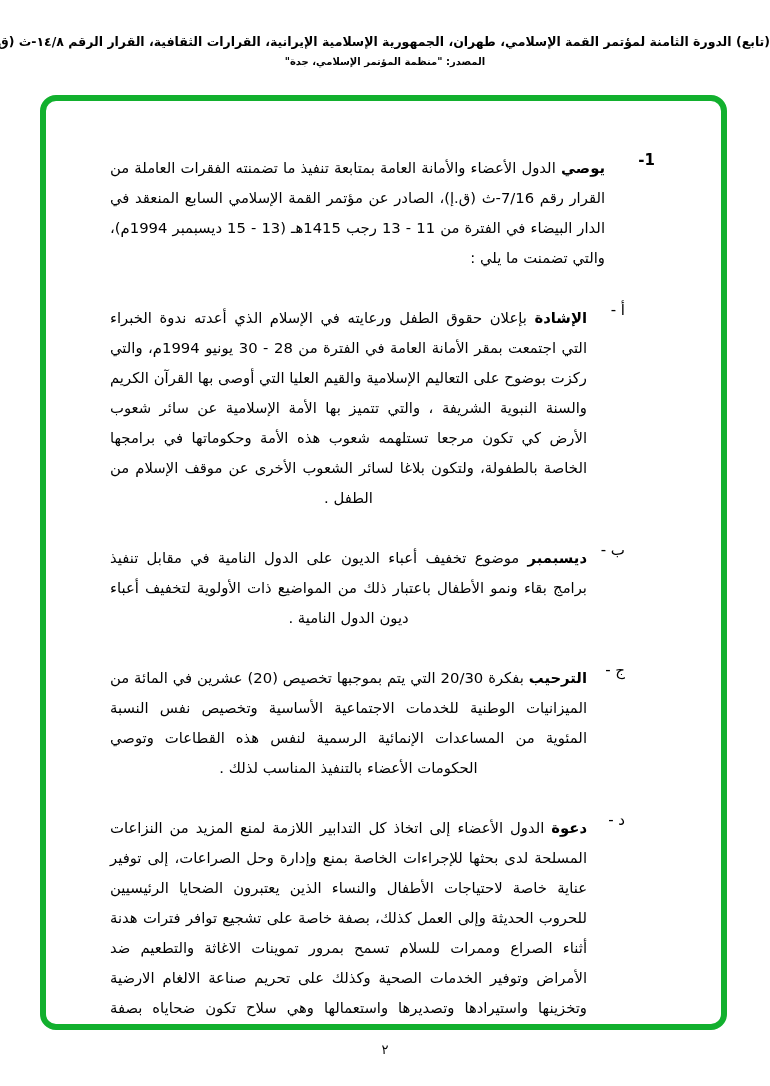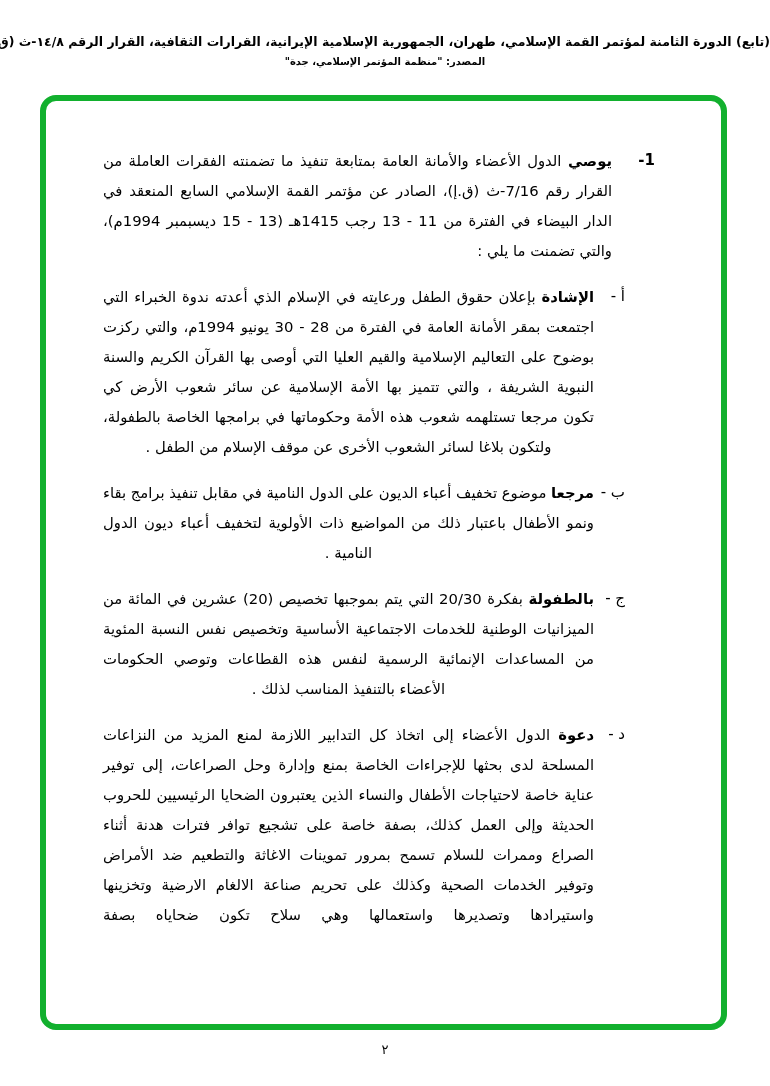--- a/index.html
+++ b/index.html
@@ -61,21 +61,21 @@
   }
   .item.sub {
     margin-right: 30px;
   }
   .item.sub .marker {
     flex: 0 0 30px;
     font-weight: normal;
   }
   .item .text {
     flex: 1;
-    margin: 1px;
+    margin: 8px;
     font-size: 14.8px;
     line-height: 30px;
     text-align: justify;
     text-justify: inter-word;
   }
   .item .lead {
     font-weight: bold;
   }
   .item.last-center .text { text-align-last: center; }
   .item.last-justify .text { text-align-last: justify; }
@@ -106,26 +106,26 @@
     <p class="text"><b class="lead">يوصي</b><span class="rest"> الدول الأعضاء والأمانة العامة بمتابعة تنفيذ ما تضمنته الفقرات العاملة من القرار رقم 7/16-ث (ق.إ)، الصادر عن مؤتمر القمة الإسلامي السابع المنعقد في الدار البيضاء في الفترة من 11 - 13 رجب 1415هـ (13 - 15 ديسبمبر 1994م)، والتي تضمنت ما يلي :</span></p>
   </div>
 
   <div class="item sub last-center">
     <span class="marker">أ -</span>
     <p class="text"><b class="lead">الإشادة</b><span class="rest"> بإعلان حقوق الطفل ورعايته في الإسلام الذي أعدته ندوة الخبراء التي اجتمعت بمقر الأمانة العامة في الفترة من 28 - 30 يونيو 1994م، والتي ركزت بوضوح على التعاليم الإسلامية والقيم العليا التي أوصى بها القرآن الكريم والسنة النبوية الشريفة ، والتي تتميز بها الأمة الإسلامية عن سائر شعوب الأرض كي تكون مرجعا تستلهمه شعوب هذه الأمة وحكوماتها في برامجها الخاصة بالطفولة، ولتكون بلاغا لسائر الشعوب الأخرى عن موقف الإسلام من الطفل .</span></p>
   </div>
 
   <div class="item sub last-center">
     <span class="marker">ب -</span>
-    <p class="text"><b class="lead">مرجعا</b><span class="rest"> موضوع تخفيف أعباء الديون على الدول النامية في مقابل تنفيذ برامج بقاء ونمو الأطفال باعتبار ذلك من المواضيع ذات الأولوية لتخفيف أعباء ديون الدول النامية .</span></p>
+    <p class="text"><b class="lead">ديسبمبر</b><span class="rest"> موضوع تخفيف أعباء الديون على الدول النامية في مقابل تنفيذ برامج بقاء ونمو الأطفال باعتبار ذلك من المواضيع ذات الأولوية لتخفيف أعباء ديون الدول النامية .</span></p>
   </div>
 
   <div class="item sub last-center">
     <span class="marker">ج -</span>
-    <p class="text"><b class="lead">بالطفولة</b><span class="rest"> بفكرة 20/30 التي يتم بموجبها تخصيص (20) عشرين في المائة من الميزانيات الوطنية للخدمات الاجتماعية الأساسية وتخصيص نفس النسبة المئوية من المساعدات الإنمائية الرسمية لنفس هذه القطاعات وتوصي الحكومات الأعضاء بالتنفيذ المناسب لذلك .</span></p>
+    <p class="text"><b class="lead">الترحيب</b><span class="rest"> بفكرة 20/30 التي يتم بموجبها تخصيص (20) عشرين في المائة من الميزانيات الوطنية للخدمات الاجتماعية الأساسية وتخصيص نفس النسبة المئوية من المساعدات الإنمائية الرسمية لنفس هذه القطاعات وتوصي الحكومات الأعضاء بالتنفيذ المناسب لذلك .</span></p>
   </div>
 
   <div class="item sub last-justify">
     <span class="marker">د -</span>
     <p class="text"><b class="lead">دعوة</b><span class="rest"> الدول الأعضاء إلى اتخاذ كل التدابير اللازمة لمنع المزيد من النزاعات المسلحة لدى بحثها للإجراءات الخاصة بمنع وإدارة وحل الصراعات، إلى توفير عناية خاصة لاحتياجات الأطفال والنساء الذين يعتبرون الضحايا الرئيسيين للحروب الحديثة وإلى العمل كذلك، بصفة خاصة على تشجيع توافر فترات هدنة أثناء الصراع وممرات للسلام تسمح بمرور تموينات الاغاثة والتطعيم ضد الأمراض وتوفير الخدمات الصحية وكذلك على تحريم صناعة الالغام الارضية وتخزينها واستيرادها وتصديرها واستعمالها وهي سلاح تكون ضحاياه بصفة</span></p>
   </div>
 </div>
   </div>
 
   <div class="pageno">٢</div>

